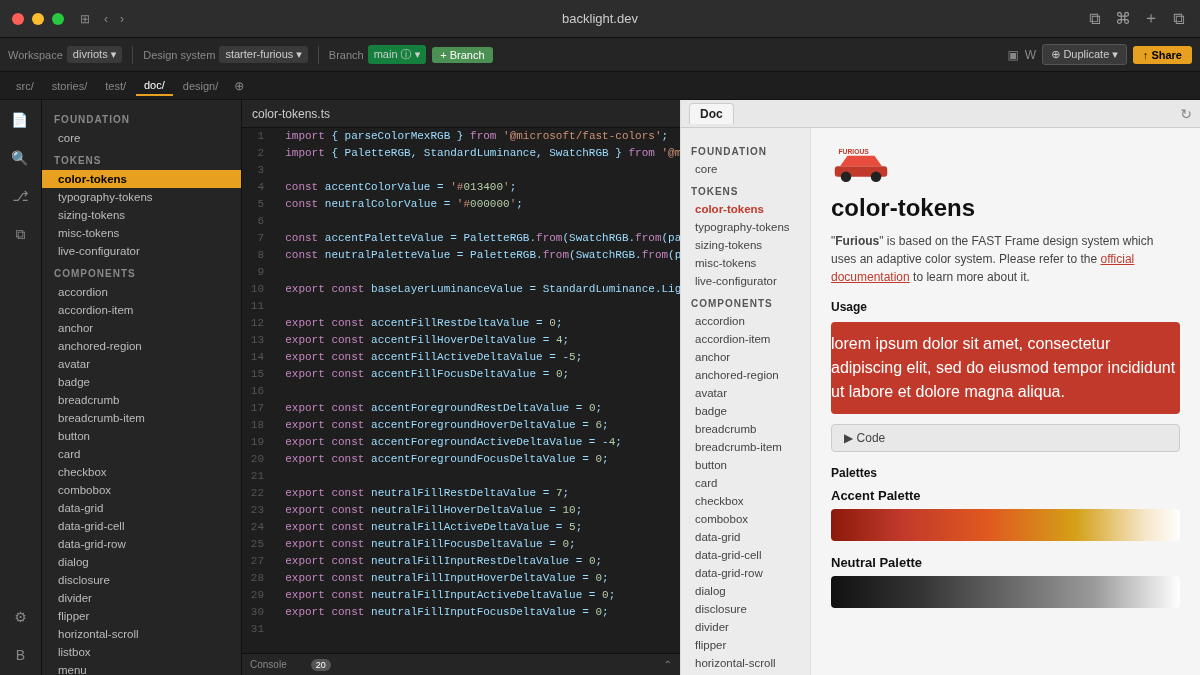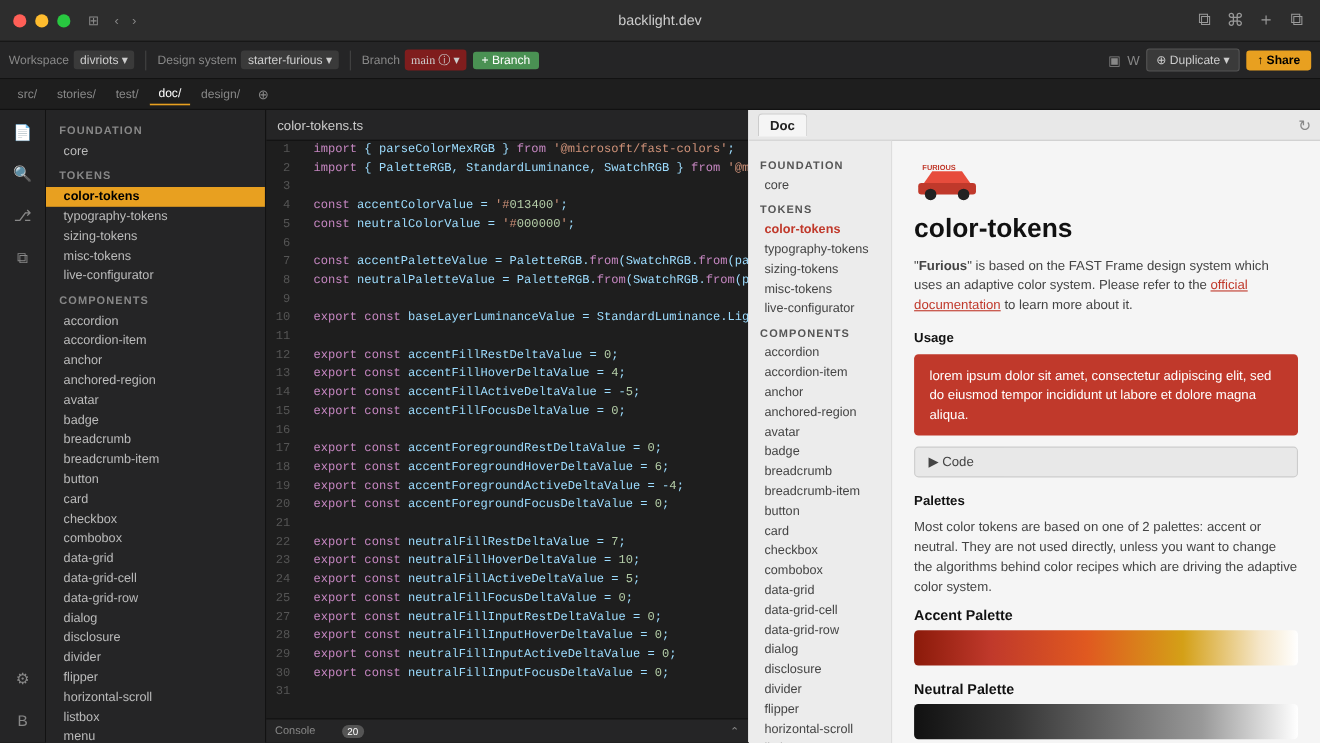--- a/index.html
+++ b/index.html
@@ -82,28 +82,27 @@
       padding: 2px 6px;
       border-radius: 3px;
       cursor: pointer;
     }
     .toolbar-divider {
       width: 1px; height: 18px;
       background: #444;
       margin: 0 4px;
     }
     .branch-badge {
-      background: #7f1d1d;
+      background: #15803d;
       color: #ccc;
       font-size: 11px;
       padding: 2px 6px;
       border-radius: 3px;
       display: flex; align-items: center; gap: 3px;
       cursor: pointer;
-      font-family: Liberation Serif, serif;
     }
     .branch-add-btn {
       background: #4a9153;
       color: #fff;
       font-size: 11px;
       padding: 2px 8px;
       border-radius: 3px;
       cursor: pointer;
       border: none;
     }
@@ -382,22 +381,22 @@
       font-size: 12px;
       font-weight: 700;
       color: #111;
       margin: 14px 0 8px;
     }
 
     .doc-highlight-box {
       background: #c0392b;
       color: #fff;
       border-radius: 4px;
-      padding: 10px 14px;
-      font-size: 12px;
+      padding: 10px 0;
+      font-size: 16px;
       line-height: 1.5;
       margin-bottom: 10px;
     }
 
     .doc-code-toggle {
       background: #e8e8e8;
       border: 1px solid #ccc;
       border-radius: 4px;
       padding: 6px 12px;
       font-size: 12px;
@@ -652,21 +651,20 @@
         <div class="doc-highlight-box">
           <span>lorem ipsum dolor sit amet, consectetur adipiscing elit, sed do eiusmod tempor incididunt ut labore et dolore magna aliqua.</span>
         </div>
 
         <div class="doc-code-toggle">
           <span>▶ Code</span>
         </div>
 
         <h2 class="doc-section-title">Palettes</h2>
 
-        <p style="font-size:12px;color:#444;line-height:1.5;margin-bottom:10px;">Most color tokens are based on one of 2 palettes: accent or neutral. They are not used directly, unless you want to change the algorithms behind color recipes which are driving the adaptive color system.</p>
 
         <div class="doc-palettes-section">
           <div class="doc-palette-label">Accent Palette</div>
           <div class="palette-bar accent-grad"></div>
 
           <div class="doc-palette-label">Neutral Palette</div>
           <div class="palette-bar neutral-grad"></div>
         </div>
 
       </div>

